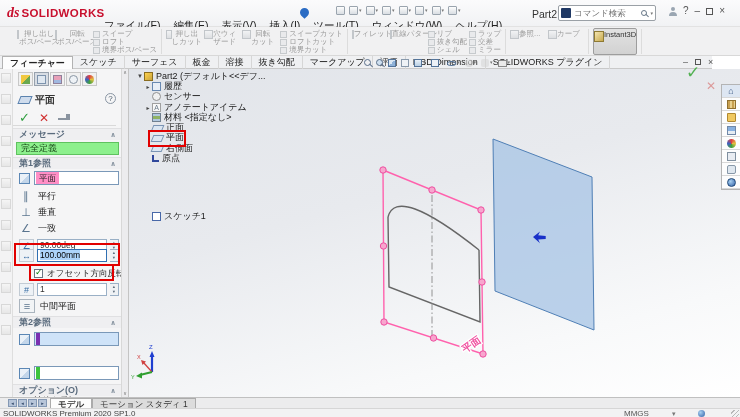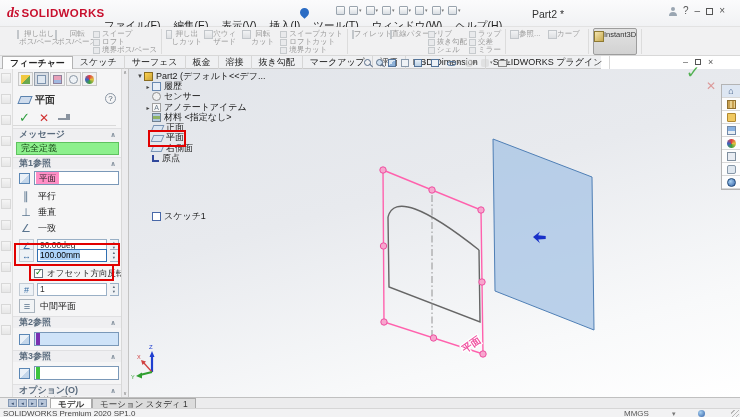--- a/index.html
+++ b/index.html
@@ -40,21 +40,21 @@
 .rbicon{width:9px;height:9px;border:1px solid #c2c6ca;background:linear-gradient(#f2f3f4,#dddfe2);margin-bottom:1px}
 .rbline{font-size:7.5px;line-height:8px;color:#9a9a9a;white-space:nowrap}
 .rcol{display:flex;flex-direction:column;justify-content:space-between;padding:2px 0}
 .rb-small{border:none;background:transparent;display:flex;align-items:center;gap:2px;height:8px;font-family:inherit}
 .rsicon{width:7px;height:7px;border:1px solid #c6cacd;background:#e9eaec;flex:none}
 .rslabel{font-size:7.5px;color:#9a9a9a;white-space:nowrap}
 .rb-big.pressed{background:linear-gradient(#e2e2e2,#d2d2d2);border:1px solid #9d9d9d;border-radius:2px;width:44px}
 .rb-big.pressed .rbline{color:#333}
 .rb-big.pressed .rbicon{background:linear-gradient(135deg,#f5e6b0,#c7a94e);border-color:#8e7a33;width:11px;height:11px}
 
-#tabband{left:0;top:56px;width:601px;height:13px;background:#eff0f2;border-bottom:1px solid #c9c9c9}
+#tabband{left:0;top:56px;width:712px;height:13px;background:#eff0f2;border-bottom:1px solid #c9c9c9}
 #cmdtabs{display:flex;height:13px;align-items:stretch;padding-left:2px}
 .ctab{font-size:9px;line-height:12px;padding:0 7px;color:#222;border-right:1px solid #d6d6d6;white-space:nowrap}
 .ctab.active{background:#fdfdfd;border:1px solid #b2b2b2;border-bottom:none;font-weight:bold}
 #headsup{left:364px;top:57px;display:flex;gap:5px;align-items:center;height:11px}
 .hbtn{display:flex;align-items:center;gap:1px}
 .hicon{width:9px;height:9px;position:relative}
 .ic-zoom-fit,.ic-zoom-to-area{width:7px;height:7px;border:1.4px solid #5a6f8a;border-radius:50%}
 .ic-zoom-fit::after,.ic-zoom-to-area::after{content:"";position:absolute;width:4px;height:1.4px;background:#5a6f8a;right:-3px;bottom:-1px;transform:rotate(42deg)}
 .ic-zoom-to-area{background:#cfe0f0}
 .ic-section-view{width:8px;height:8px;background:linear-gradient(135deg,#dbe7f2 50%,#8fb2d8 50%);border:1px solid #54749a}
@@ -230,20 +230,26 @@
         <span class="qbtn">
           <span class="qicon"></span>
           <span class="qcaret">▾</span>
         </span>
         <span class="qbtn">
           <span class="qicon"></span>
           <span class="qcaret">▾</span>
         </span>
       </div>
     <div id="doc-title" class="abs">Part2 *</div>
+    <div id="searchbox" class="abs">
+      <span id="search-scope"></span>
+      <input id="search-input" placeholder="コマンド検索" style="">
+      <span class="mag"></span>
+      <span class="qcaret">▾</span>
+    </div>
     <div id="winctrl" class="abs">
       <span class="user-ic"></span>
       <span class="wc">?</span>
       <span class="wc">–</span>
       <span class="maxbox"></span>
       <span class="wc">×</span>
     </div>
   </div>
 
   <div id="ribbon" class="abs">
@@ -677,24 +683,20 @@
     <div id="pref2hdr" class="prow phdr">
       <span>第2参照</span>
       <span class="chev">∧</span>
     </div>
     <div id="psel2" class="prow">
       <span class="cube-ic"></span>
       <span class="selbox blue">
         <span class="indbar" style="background:#7a30b0"></span>
       </span>
     </div>
-    <div id="pref3hdr" class="prow phdr">
-      <span>第3参照</span>
-      <span class="chev">∧</span>
-    </div>
     <div id="psel3" class="prow">
       <span class="cube-ic"></span>
       <span class="selbox">
         <span class="indbar" style="background:#3ec43e"></span>
       </span>
     </div>
     <div id="popthdr" class="prow phdr">
       <span>オプション(O)</span>
       <span class="chev">∧</span>
     </div>

